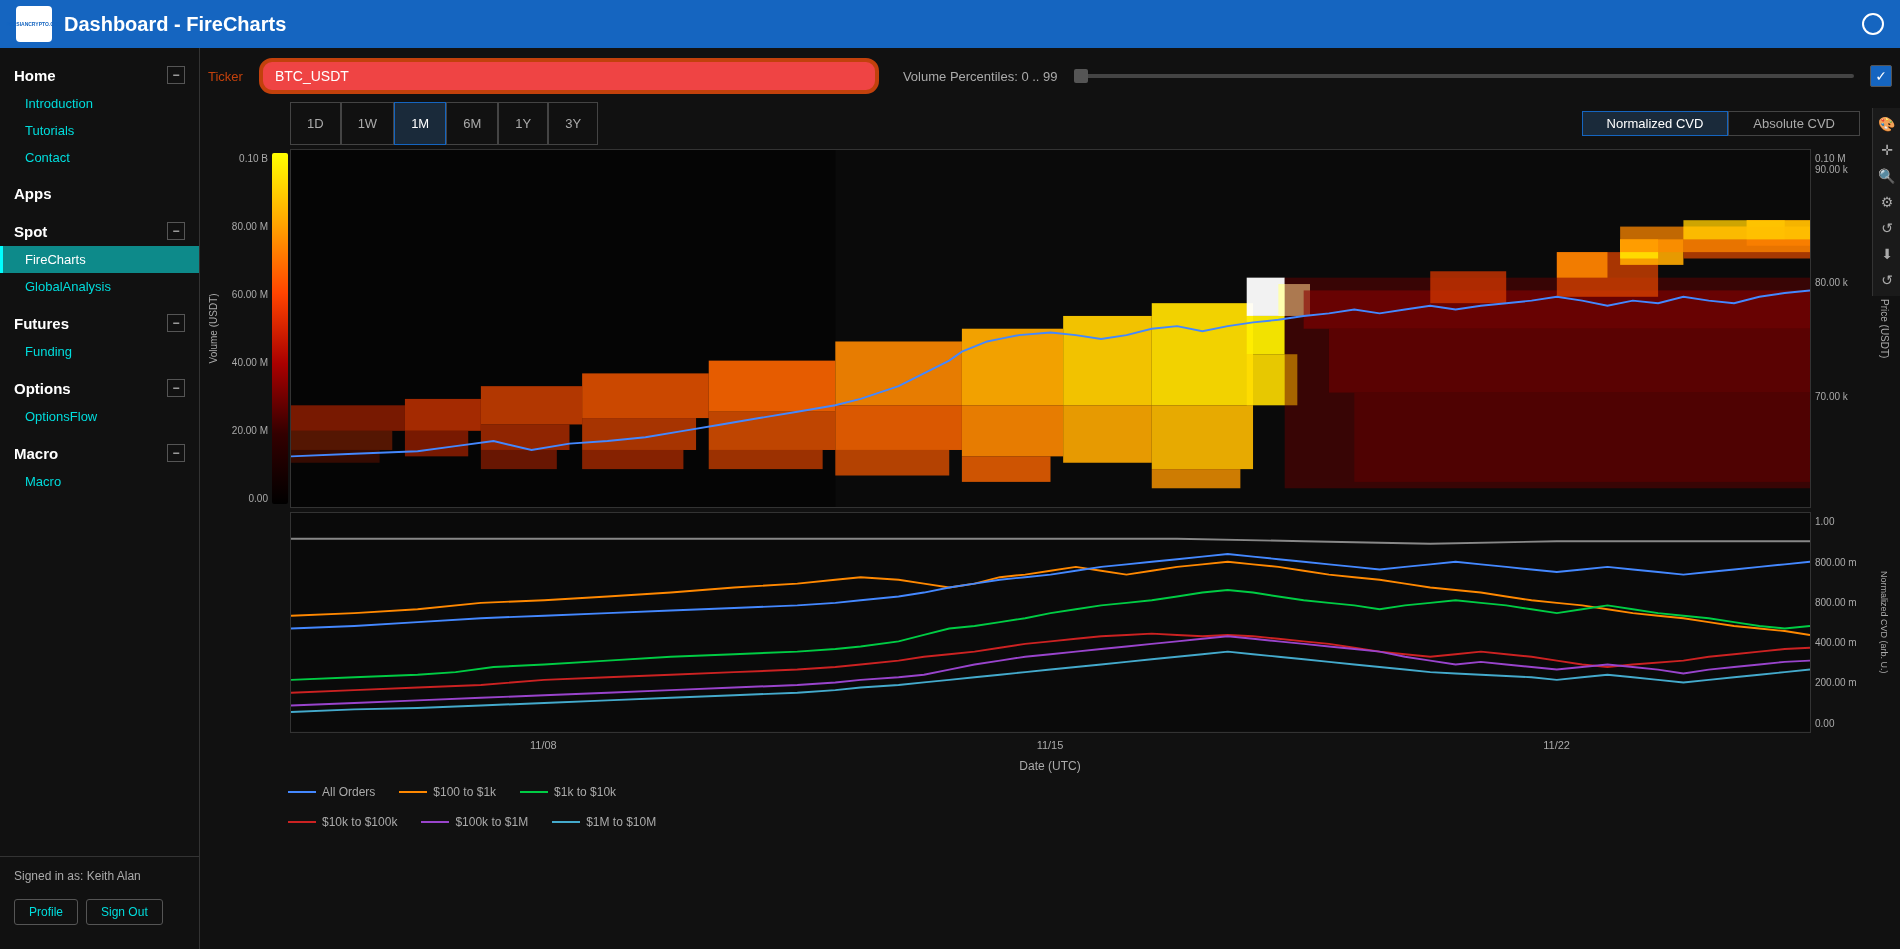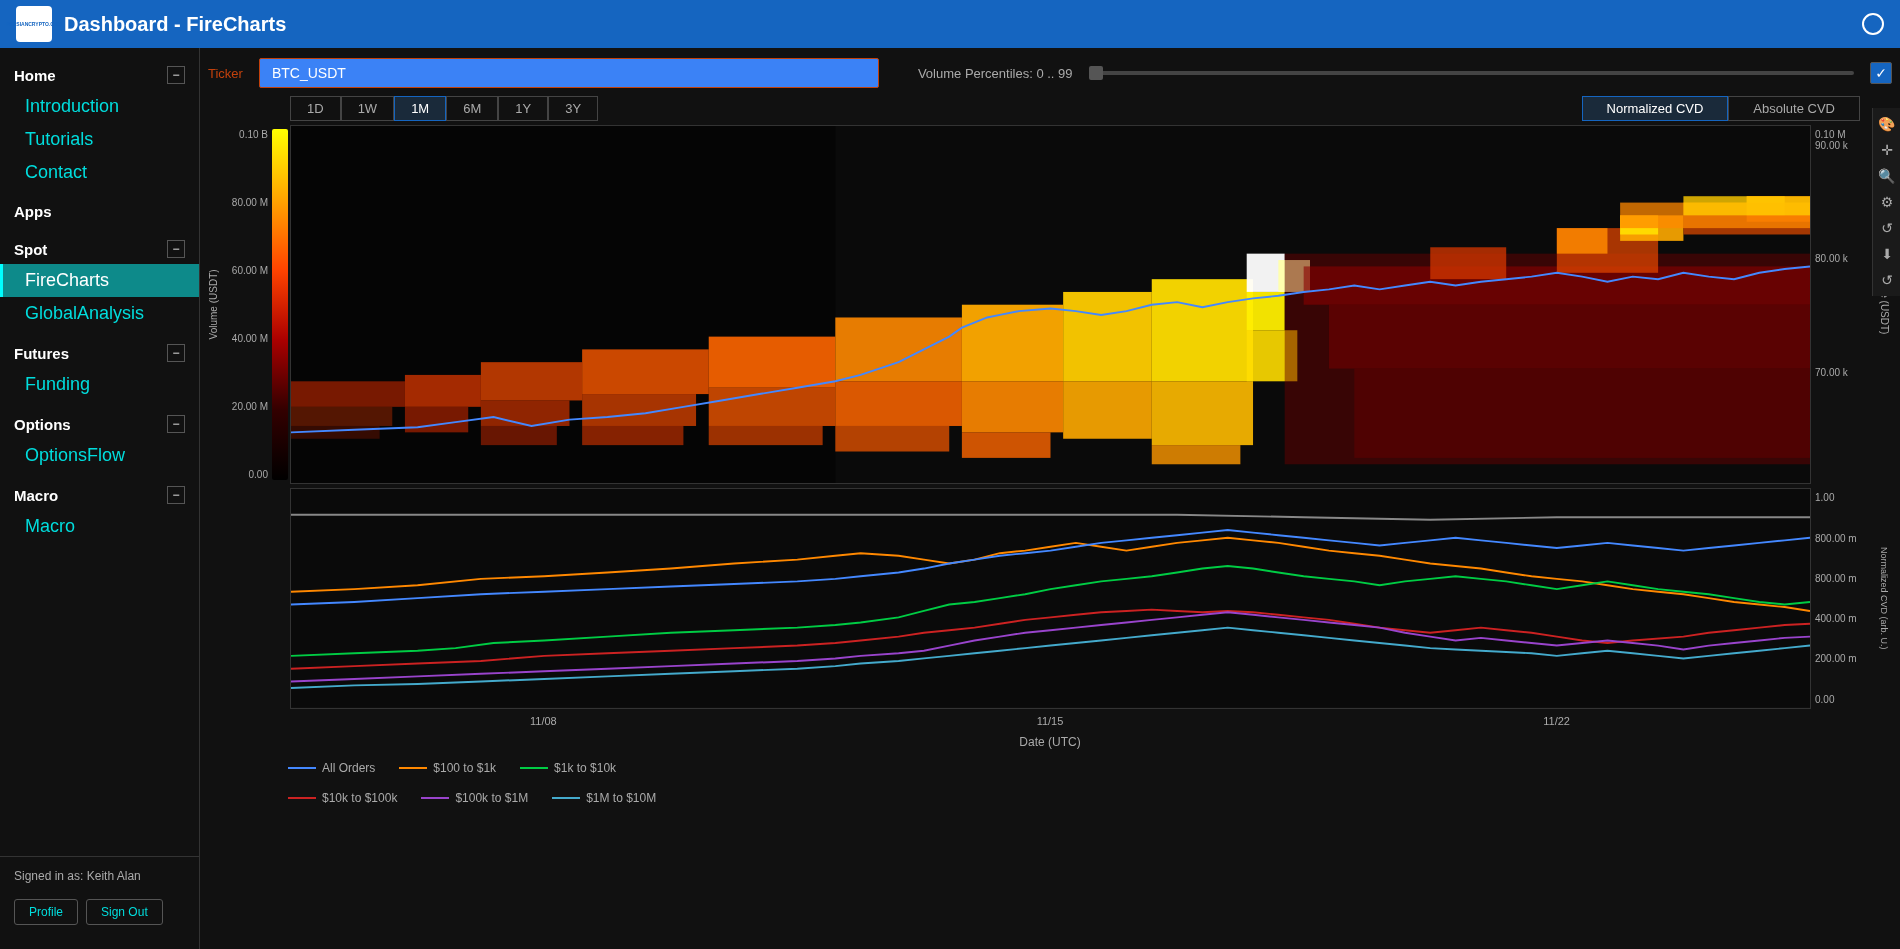--- a/index.html
+++ b/index.html
@@ -13,46 +13,46 @@
     #topbar .circle-icon { margin-left: auto; width: 22px; height: 22px; border: 2px solid #fff; border-radius: 50%; }
 
     
     #main { display: flex; flex: 1; overflow: hidden; }
 
     
     #sidebar { width: 200px; background: #111; border-right: 1px solid #333; display: flex; flex-direction: column; padding: 12px 0; flex-shrink: 0; }
     .sidebar-section { margin-bottom: 8px; }
     .sidebar-section-header { display: flex; align-items: flex-end; justify-content: space-between; padding: 6px 14px; color: #fff; font-size: 15px; font-weight: bold; cursor: pointer; }
     .sidebar-section-header .collapse-btn { width: 18px; height: 18px; border: 1px solid #555; display: flex; align-items: center; justify-content: center; font-size: 12px; color: #aaa; background: transparent; cursor: pointer; }
-    .sidebar-item { padding: 6px 14px 6px 22px; color: #0dd; font-size: 18px; cursor: pointer; border-left: 3px solid transparent; }
+    .sidebar-item { padding: 6px 14px 6px 22px; color: #0dd; font-size: 13px; cursor: pointer; border-left: 3px solid transparent; }
     .sidebar-item.active { background: #0d8a8a; color: #fff; border-left: 3px solid #0ff; }
     .sidebar-footer { margin-top: auto; padding: 12px 14px; border-top: 1px solid #333; }
     .signed-in-text { color: #aaa; font-size: 12px; margin-bottom: 16px; }
     .sidebar-footer-buttons { display: flex; gap: 8px; }
     .footer-btn { padding: 5px 14px; background: transparent; border: 1px solid #555; color: #0dd; font-size: 12px; cursor: pointer; border-radius: 3px; }
 
     
     #content { flex: 1; background: #111; display: flex; flex-direction: column; overflow: hidden; position: relative; }
 
     
     #chart-area { flex: 1; padding: 10px 8px 0 8px; display: flex; flex-direction: column; gap: 4px; overflow: hidden; }
 
     
     .controls-row { display: flex; align-items: center; gap: 16px; margin-bottom: 4px; }
     .ticker-label { color: #c2410c; font-size: 13px; }
-    .ticker-input { background: #3b82f6; border: 1px solid #c2410c; color: #fff; padding: 6px 12px; font-size: 14px; width: 620px; border-radius: 2px; }
-    .volume-label { color: #aaa; font-size: 13px; margin-left: 23px; }
+    .ticker-input { background: #ef4444; border: 4px solid #c2410c; color: #fff; padding: 6px 12px; font-size: 14px; width: 620px; border-radius: 13px; }
+    .volume-label { color: #aaa; font-size: 13px; margin-left: 8px; }
     .slider-container { display: flex; align-items: center; gap: 8px; flex: 1; }
     .slider-track { flex: 1; height: 4px; background: #444; border-radius: 2px; position: relative; }
     .slider-thumb { width: 14px; height: 14px; background: #555; border-radius: 2px; position: absolute; top: -5px; left: 0; }
     .checkbox-icon { width: 22px; height: 22px; border: 1px solid #555; background: #1565c0; display: flex; align-items: center; justify-content: center; color: #fff; font-size: 14px; cursor: pointer; border-radius: 2px; }
 
     
     .time-buttons { display: flex; align-items: center; gap: 0; }
-    .time-btn { padding: 4px 16px; background: transparent; border: 1px solid #444; color: #aaa; font-size: 13px; cursor: pointer; }
+    .time-btn { padding: 13px 16px; background: transparent; border: 1px solid #444; color: #aaa; font-size: 13px; cursor: pointer; }
     .time-btn.active { background: #1a2a3a; border: 1px solid #1565c0; color: #fff; }
     .cvd-buttons { display: flex; margin-left: auto; }
     .cvd-btn { padding: 4px 24px; background: transparent; border: 1px solid #444; color: #aaa; font-size: 13px; cursor: pointer; }
     .cvd-btn.active { background: #1a2a3a; border-color: #1565c0; color: #fff; }
 
     
     .heatmap-container { position: relative; flex: 0 0 280px; display: flex; }
     .heatmap-canvas { flex: 1; position: relative; overflow: hidden; border: 1px solid #333; }
     
     .heatmap-svg { width: 100%; height: 100%; }

